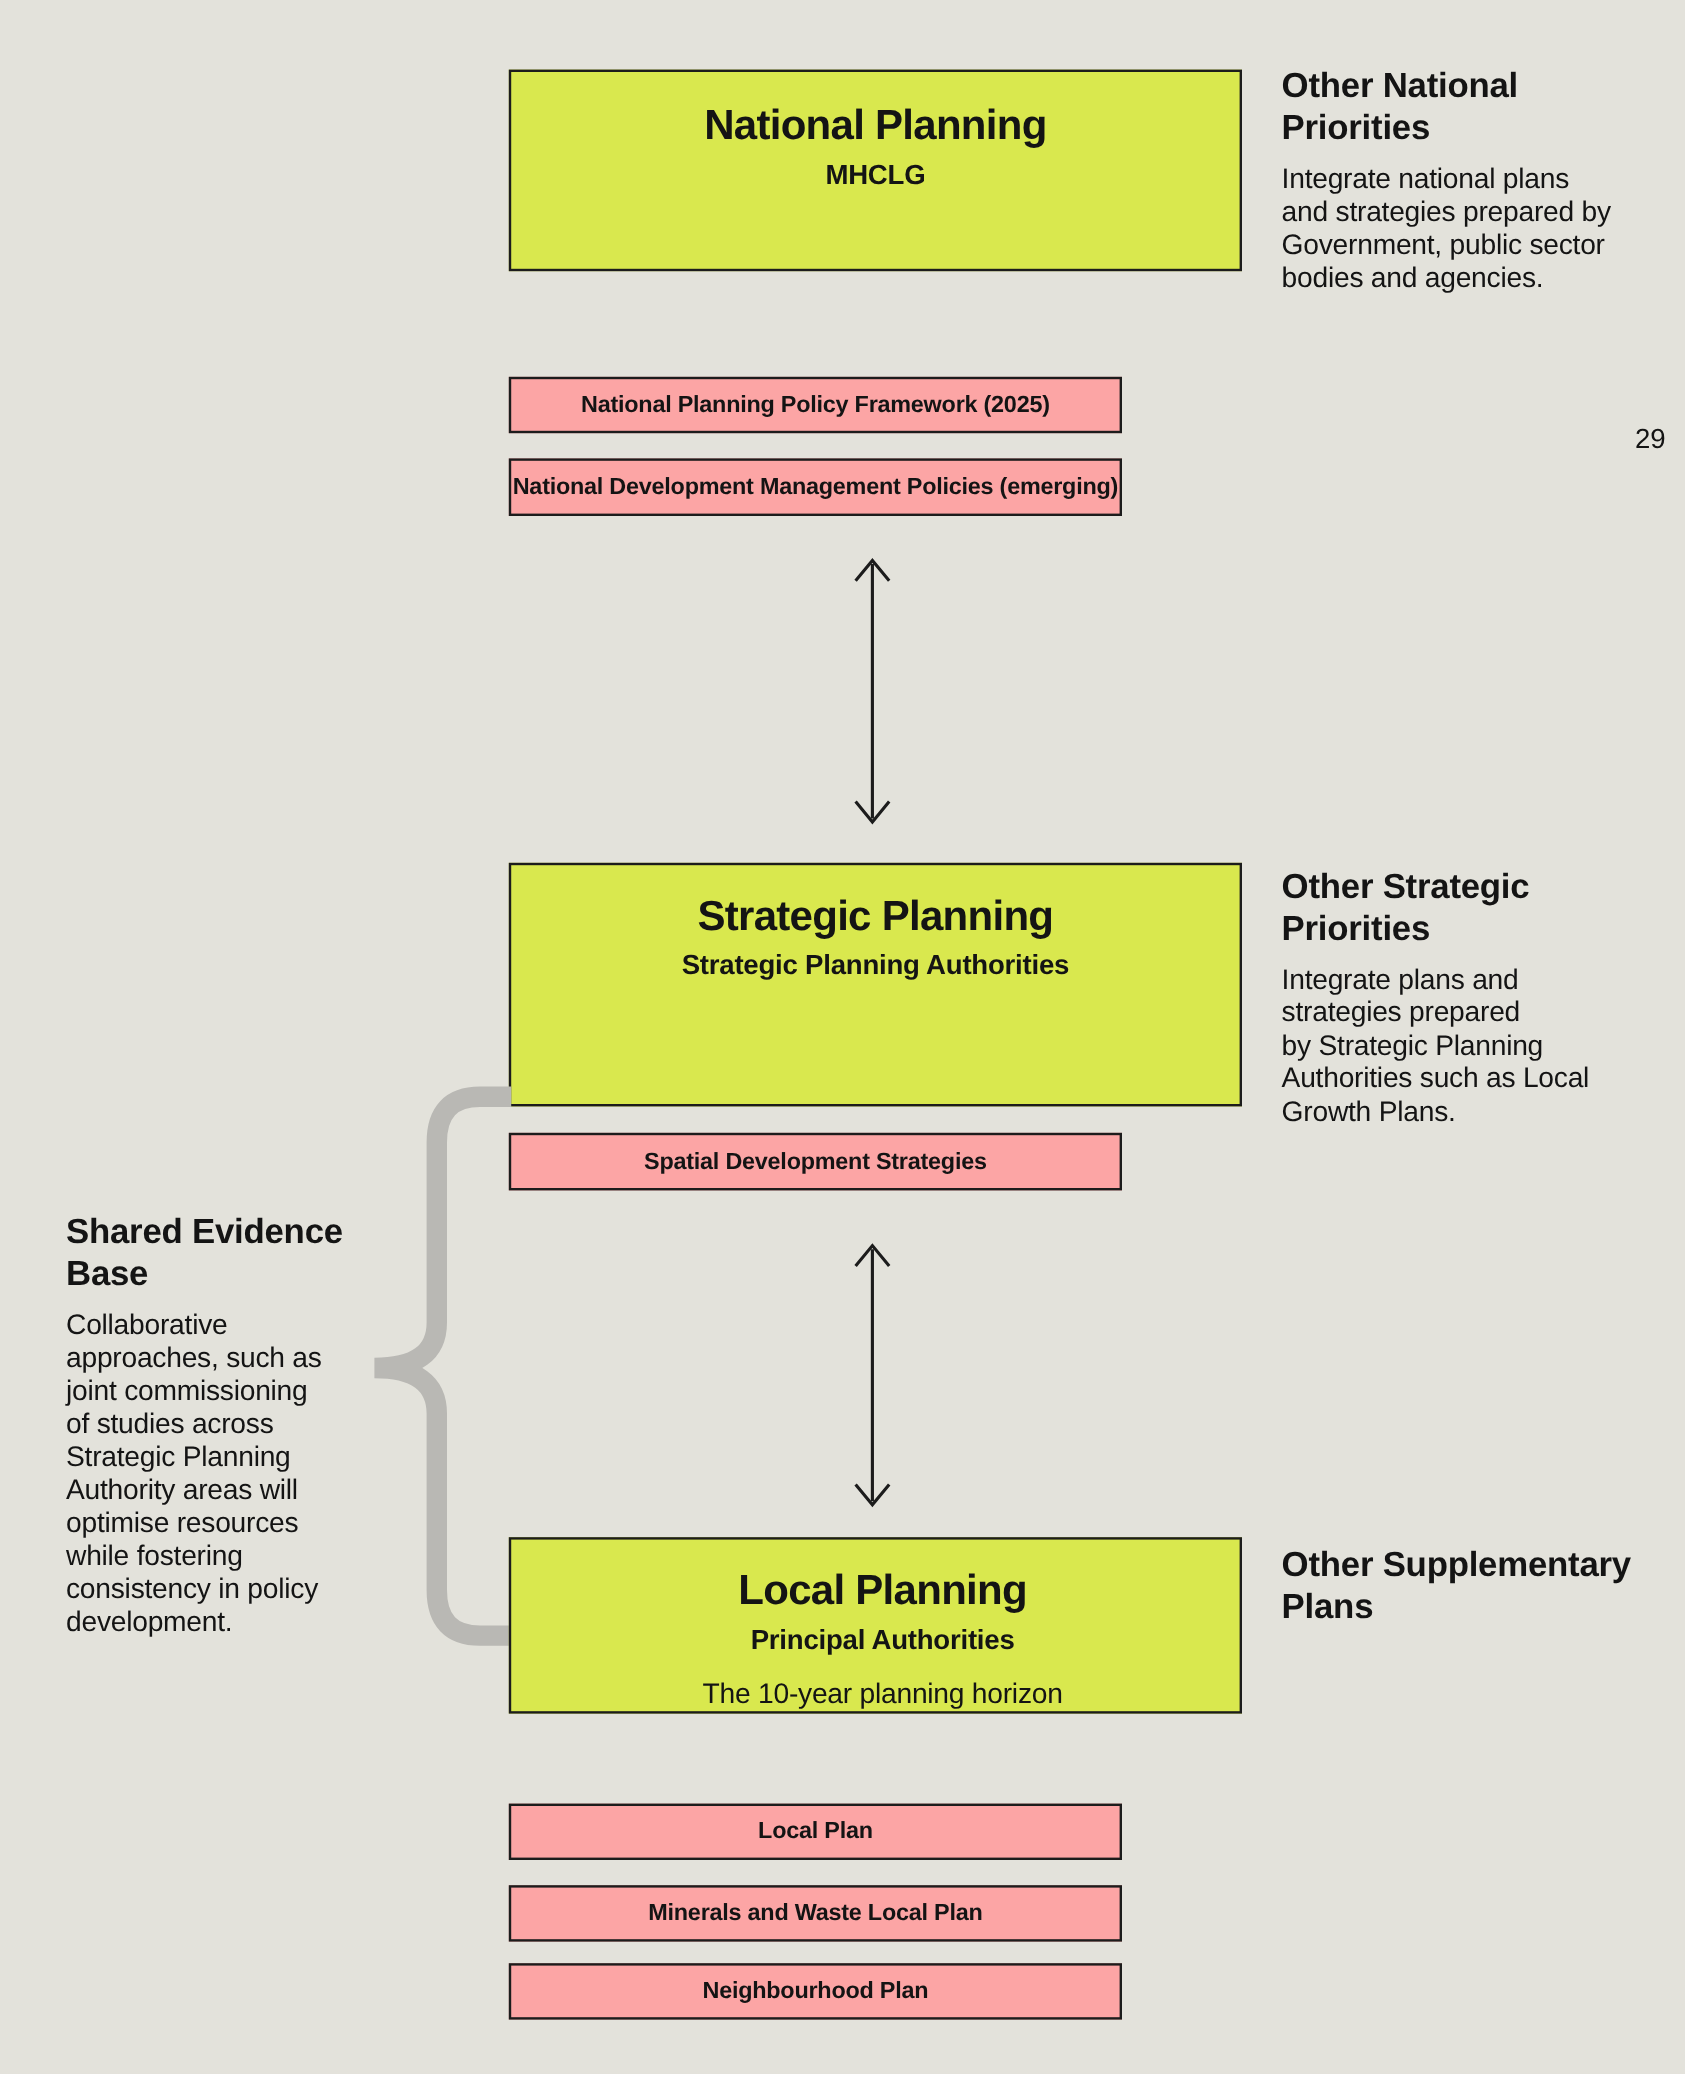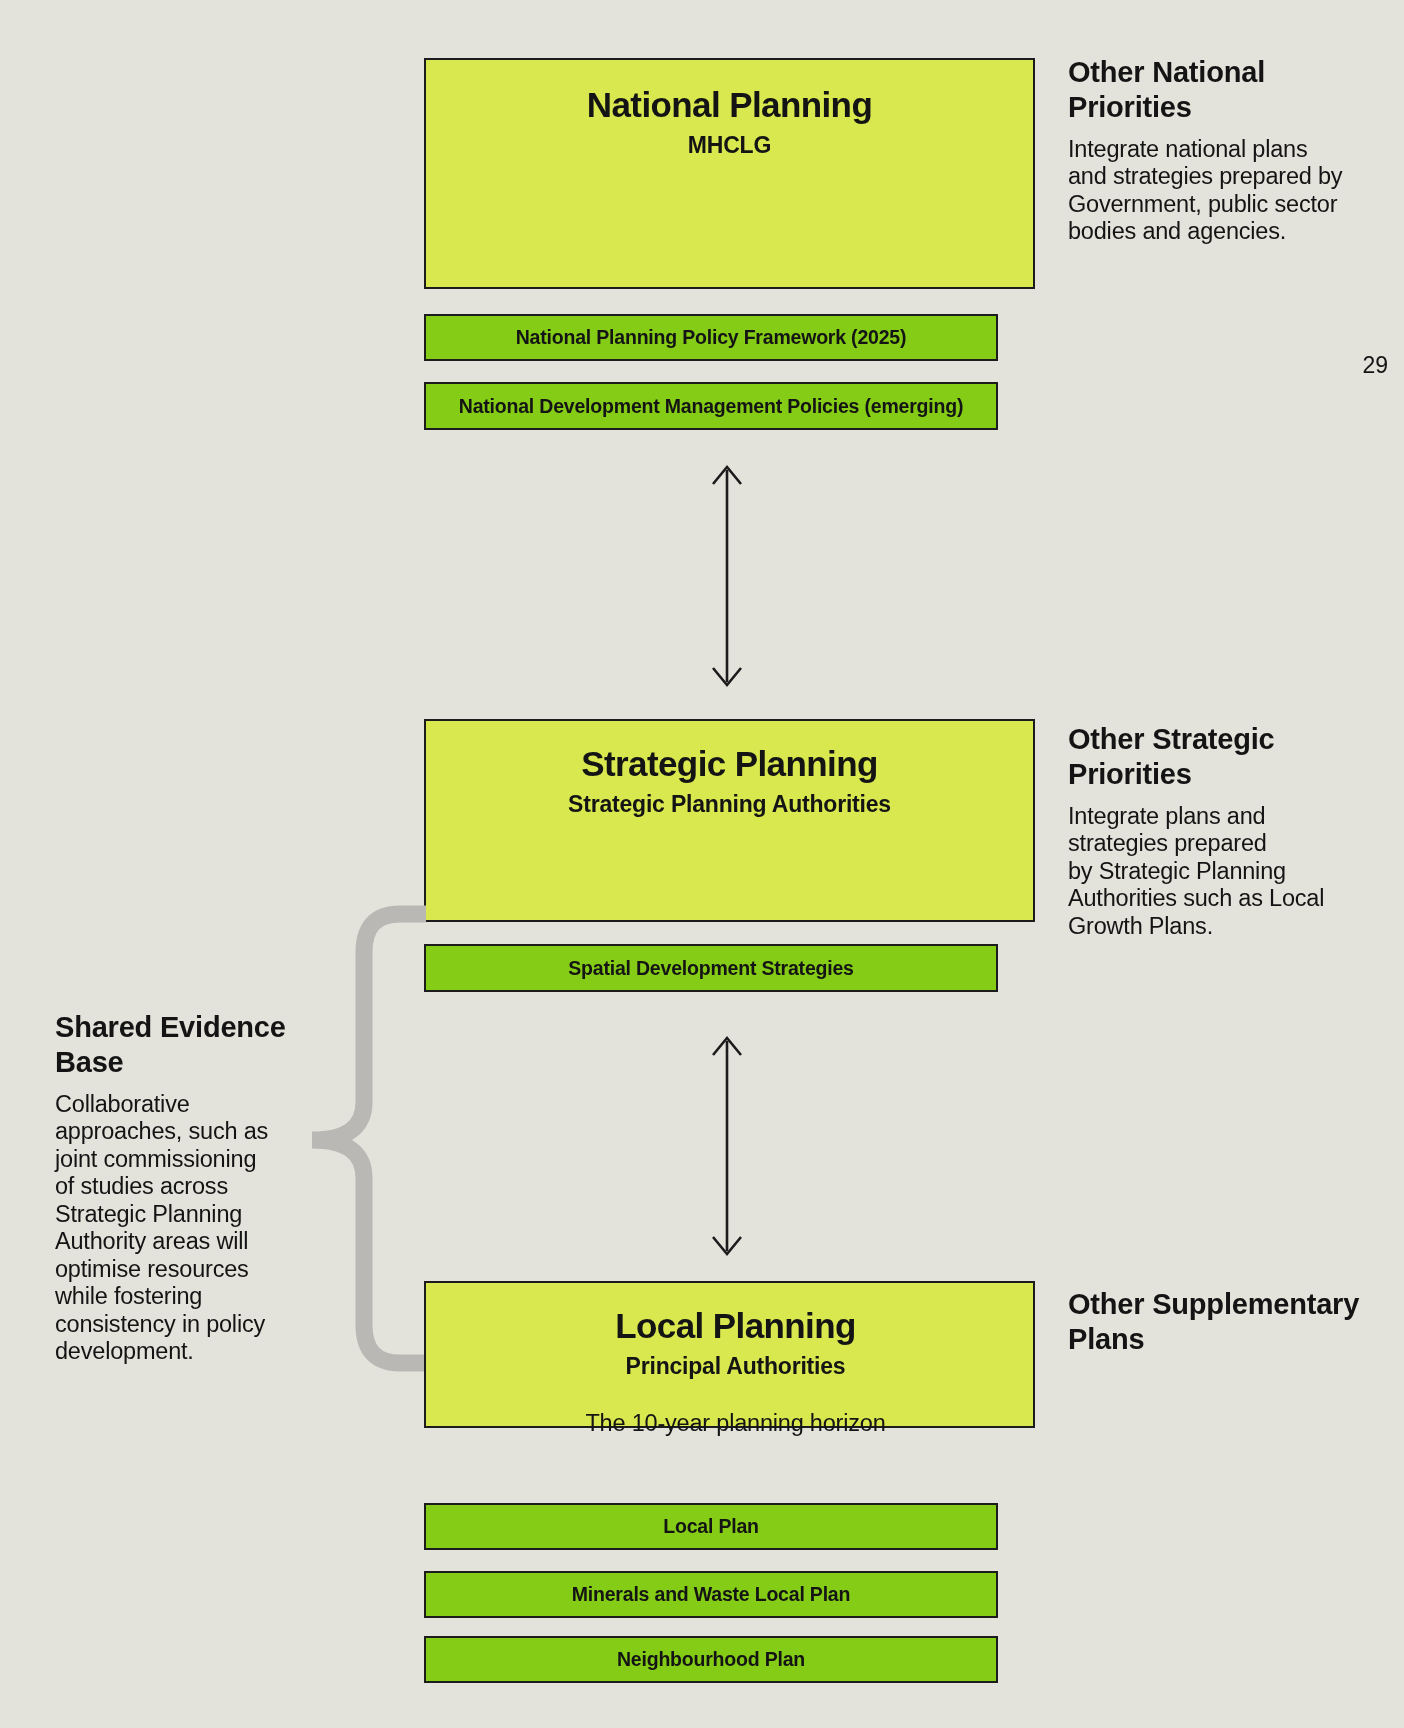--- a/index.html
+++ b/index.html
@@ -40,23 +40,23 @@
     font-size: 23.5px;
     letter-spacing: -0.2px;
     line-height: 1.3;
     margin-top: 30px;
     white-space: pre-line;
   }
 
   
   .bar {
     left: 424px;
-    width: 574px;
+    width: 511px;
     height: 47px;
-    background: #84cc16;
+    background: #fca5a5;
     border: 2px solid #1c1c1c;
     display: flex;
     align-items: center;
     justify-content: center;
     text-align: center;
     font-size: 19.5px;
     font-weight: bold;
     letter-spacing: -0.2px;
   }
 
@@ -80,21 +80,21 @@
   .page-number {
     font-size: 23px;
     letter-spacing: 0;
   }
 
   svg { display: block; }
 </style>
 </head>
 <body>
 
-<div class="abs stage-box" style="top:58px; height:231px; padding-top:26px;">
+<div class="abs stage-box" style="top:58px; height:168px; padding-top:26px;">
   <div class="stage-title">National Planning</div>
   <div class="stage-subtitle">MHCLG</div>
 </div>
 
 <div class="abs bar" style="top:314px;">
   <span>National Planning Policy Framework (2025)</span>
 </div>
 
 <div class="abs bar" style="top:382px; height:48px;">
   <span>National Development Management Policies (emerging)</span>
@@ -154,21 +154,21 @@
 Authority areas will
 optimise resources
 while fostering
 consistency in policy
 development.</div>
 </div>
 
 <div class="abs stage-box" style="top:1281px; height:147px; padding-top:24px;padding-left:12px;">
   <div class="stage-title">Local Planning</div>
   <div class="stage-subtitle">Principal Authorities</div>
-  <div class="stage-desc" style="margin-top:28px;">The 10-year planning horizon</div>
+  <div class="stage-desc" style="margin-top:16px;">The 10-year planning horizon</div>
 </div>
 
 <div class="abs bar" style="top:1503px;">
   <span>Local Plan</span>
 </div>
 
 <div class="abs bar" style="top:1571px;">
   <span>Minerals and Waste Local Plan</span>
 </div>
 

